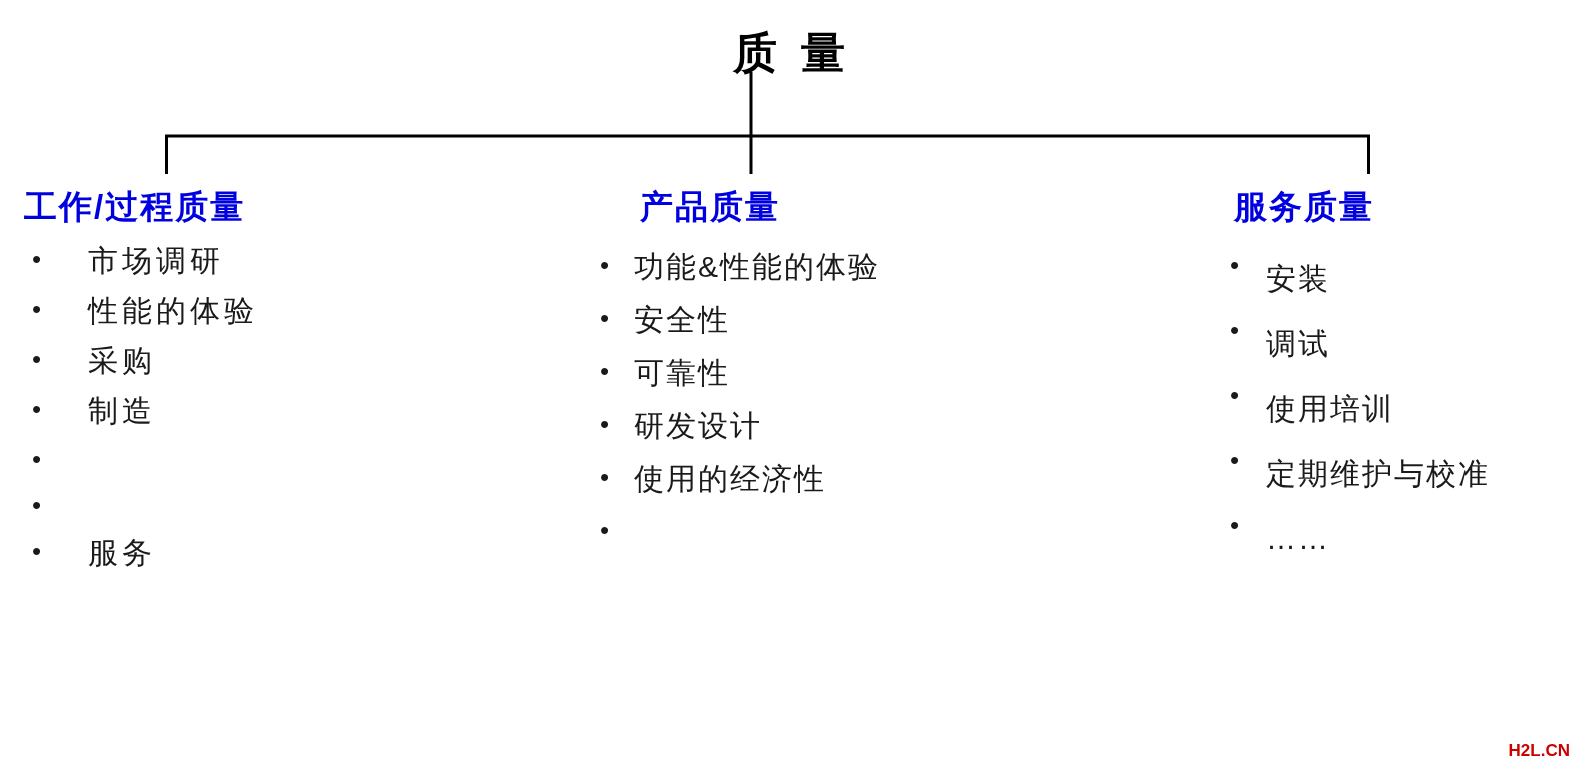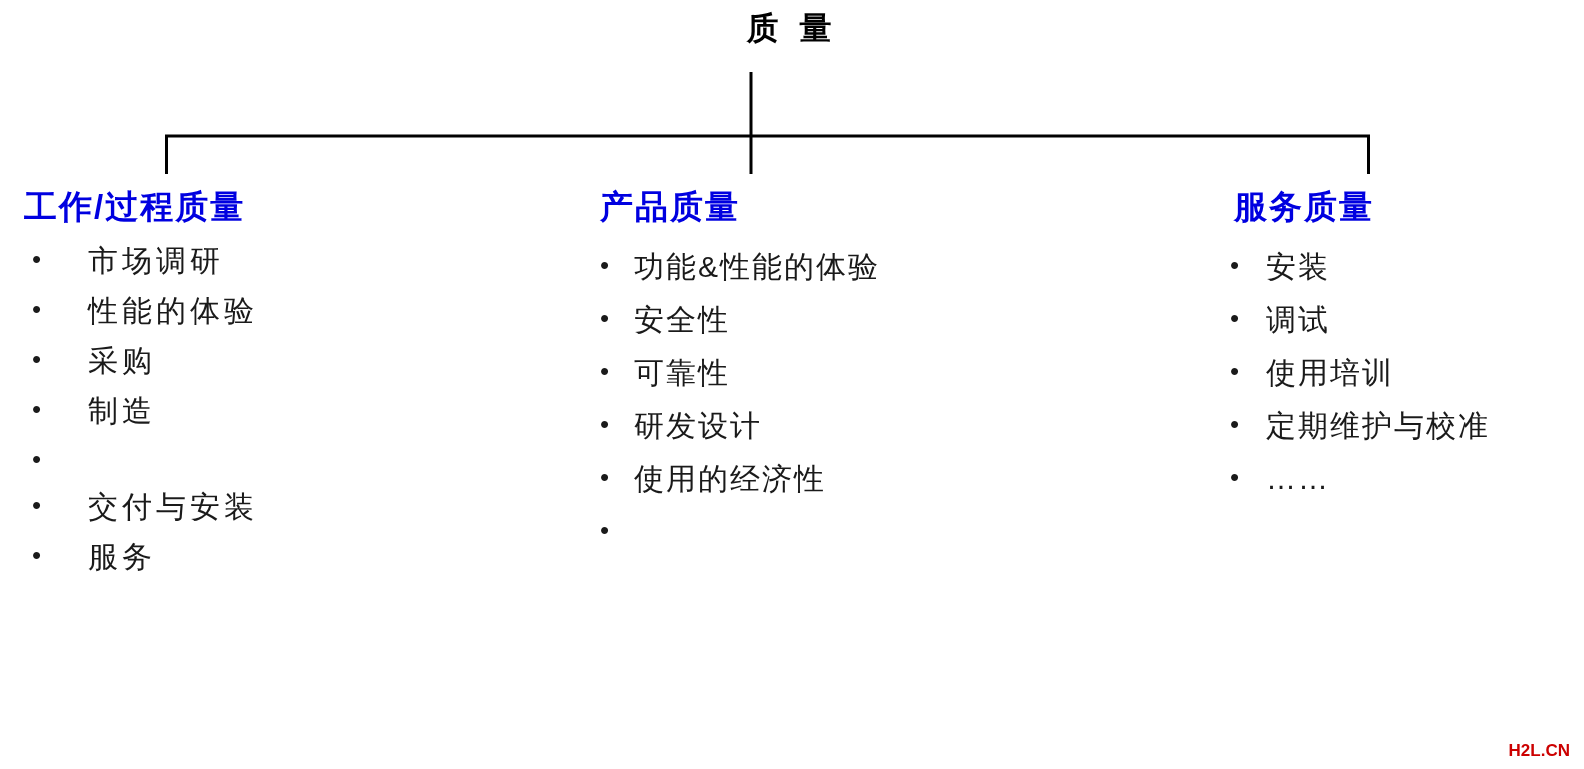--- a/index.html
+++ b/index.html
@@ -11,25 +11,25 @@
     height: 769px;
     background: #ffffff;
     font-family: "Liberation Sans", "DejaVu Sans", sans-serif;
     position: relative;
     overflow: hidden;
   }
 
   
   .root-title {
     position: absolute;
-    top: 7px;
+    top: 24px;
     left: 0;
     width: 1584px;
     text-align: center;
-    font-size: 32px;
+    font-size: 44px;
     font-weight: bold;
     color: #000000;
     letter-spacing: 6px;
   }
 
   
   .connector-svg {
     position: absolute;
     top: 0;
     left: 0;
@@ -58,21 +58,21 @@
 
   .col-heading {
     color: #0000e0;
     font-weight: bold;
     font-size: 33px;
     letter-spacing: 2px;
     margin: 0 0 16px 0;
     white-space: nowrap;
   }
   .col-1 .col-heading { margin-left: 0px; }
-  .col-2 .col-heading { margin-bottom: 22px; }
+  .col-2 .col-heading { margin-left: 40px; margin-bottom: 22px; }
   .col-3 .col-heading { margin-left: 4px; margin-bottom: 22px; }
 
   ul.bullets {
     list-style: none;
     margin: 0;
     padding: 0;
   }
   ul.bullets li {
     display: flex;
     align-items: flex-start;
@@ -94,21 +94,21 @@
   .col-1 .bullet-text { letter-spacing: 4px; }
 
   
   .col-2 ul.bullets li { margin-bottom: 23px; }
   .col-2 .bullet-dot { width: 34px; text-align: left; }
   .col-2 .bullet-text { letter-spacing: 2px; }
 
   
   .col-3 ul.bullets li { margin-bottom: 23px; }
   .col-3 .bullet-dot { width: 36px; text-align: left; }
-  .col-3 .bullet-text { letter-spacing: 2px; }
+  .col-3 .bullet-text { letter-spacing: 2px; margin-top: 12px; }
 
   
   .watermark {
     position: absolute;
     right: 14px;
     bottom: 8px;
     font-size: 17px;
     font-weight: bold;
     color: #cc0000;
     letter-spacing: 0px;
@@ -150,21 +150,20 @@
       </li>
       <li>
         <span class="bullet-dot">•</span>
         <span class="bullet-text">制造</span>
       </li>
       <li>
         <span class="bullet-dot">•</span>
       </li>
       <li>
         <span class="bullet-dot">•</span>
-        <span class="bullet-text">交付与安装</span>
       </li>
       <li>
         <span class="bullet-dot">•</span>
         <span class="bullet-text">服务</span>
       </li>
     </ul>
   </div>
 
   <div class="column col-2">
     <div class="col-heading">产品质量</div>

